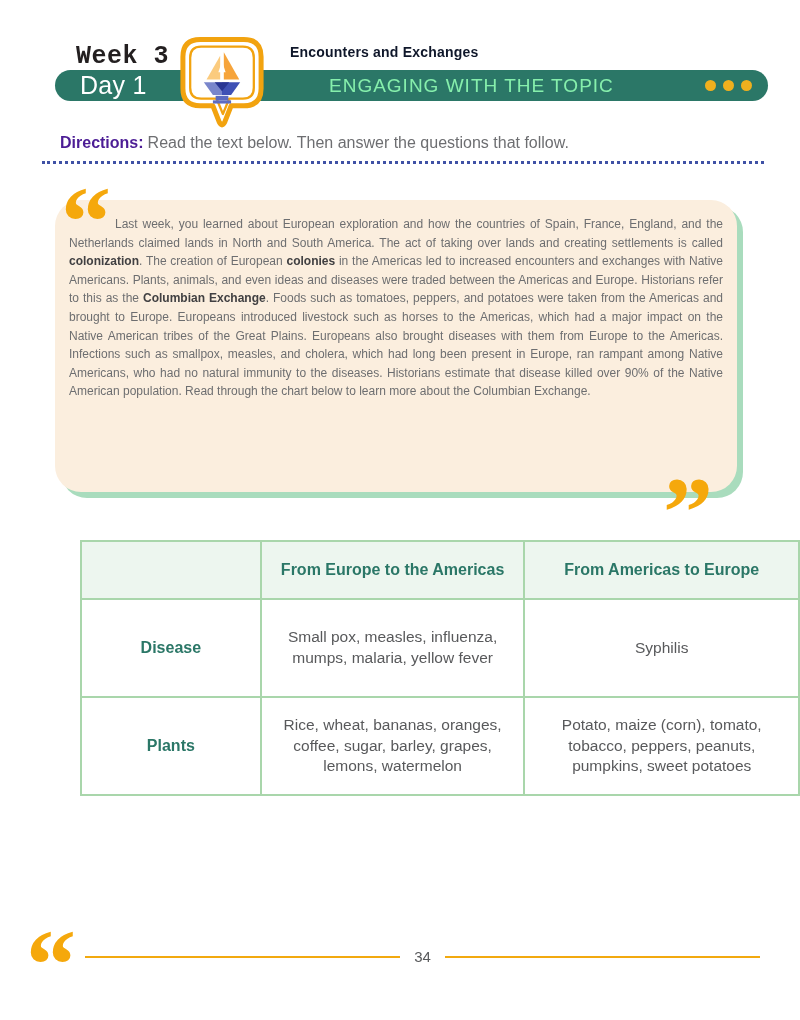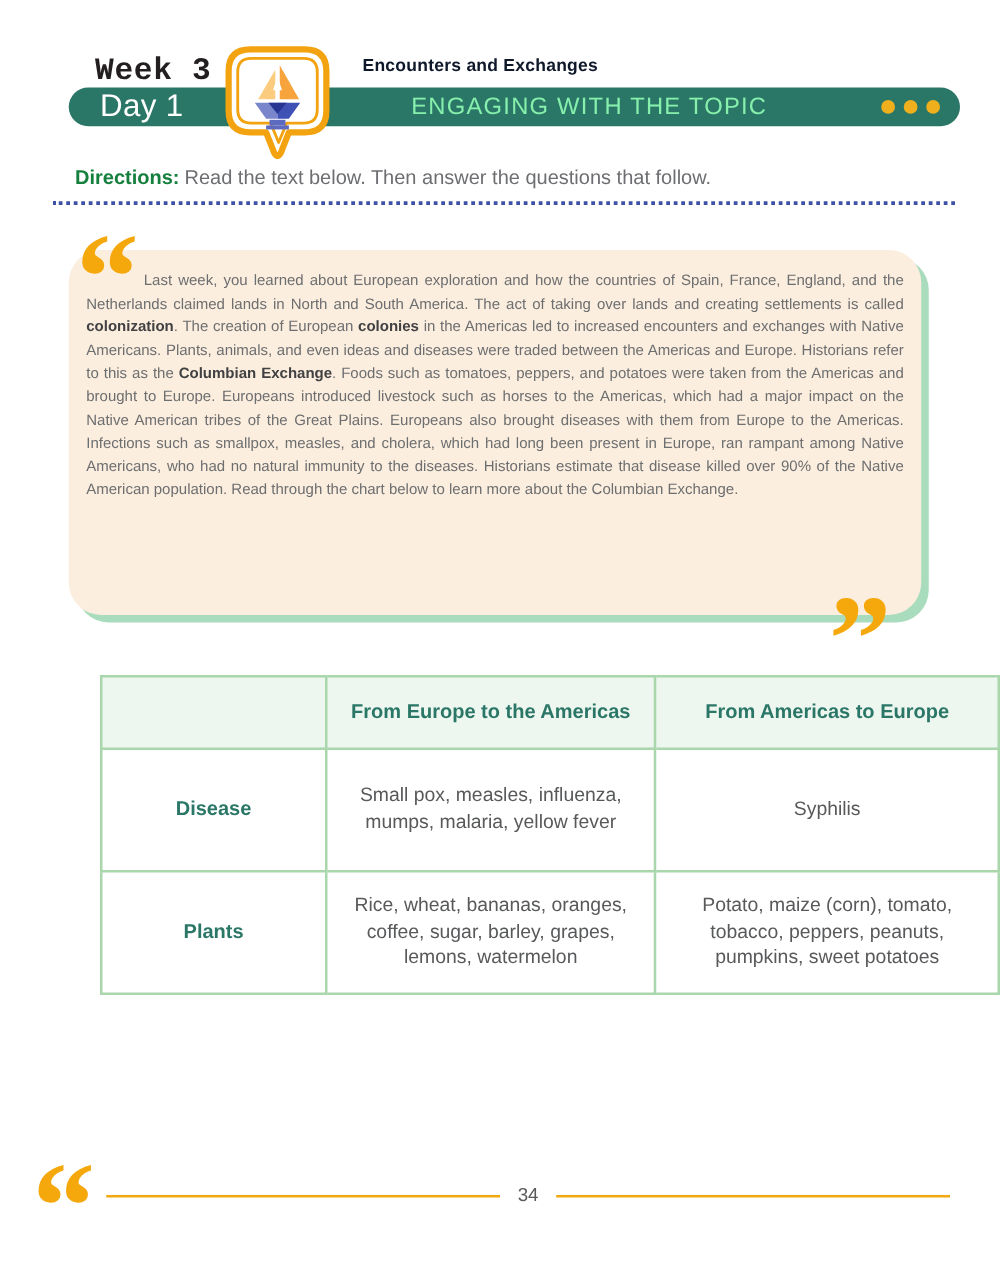--- a/index.html
+++ b/index.html
@@ -12,21 +12,21 @@
   .banner-bar { position:absolute; left:55px; top:70px; width:713px; height:31px; background:#2b7767; border-radius:16px; }
   .day-label { position:absolute; left:25px; top:0; height:31px; line-height:31px; color:#ffffff; font-weight:normal; font-size:25px; letter-spacing:.3px; }
   .banner-title { position:absolute; left:234px; top:0; height:31px; line-height:31px; color:#86efac; font-size:19px; letter-spacing:1px;margin-left:40px; }
   .banner-dots { position:absolute; right:16px; top:10px; display:flex; gap:7px; }
   .banner-dots i { width:11px; height:11px; border-radius:50%; background:#f0b01e; display:block; }
   .lesson-title { position:absolute; left:290px; top:44px; font-size:14px; font-weight:bold; color:#0f172a; letter-spacing:.2px; }
   .bubble { position:absolute; left:176px; top:34px; width:92px; height:100px; z-index:5; }
 
   
   .directions { position:absolute; left:42px; top:130px; width:722px; padding:4px 0 9px 18px; border-bottom:3px dotted #3f51a5; font-size:16px; color:#6d6e71; }
-  .directions b { color:#15803d; font-weight:bold; margin-right:4px; }
+  .directions b { color:#4c1d95; font-weight:bold; margin-right:4px; }
 
   
   .quote-block { position:absolute; left:55px; top:200px; width:682px; height:292px; background:#fbeede; border-radius:26px; box-shadow:6px 6px 0 #a9dcbd; }
   .passage { padding:15px 14px 0 14px; font-size:12px; line-height:18.6px; color:#6d6e70; text-align:justify; text-indent:46px; }
   .passage b { color:#414042; font-weight:bold; }
   .qmark { font-family:"Liberation Serif", serif; color:#f5a80c; font-weight:bold; line-height:1; position:absolute; user-select:none; }
   .q-open { font-size:100px; top:-28px; left:6px; }
   .q-close { font-size:100px; top:262px; right:24px; }
 
   

